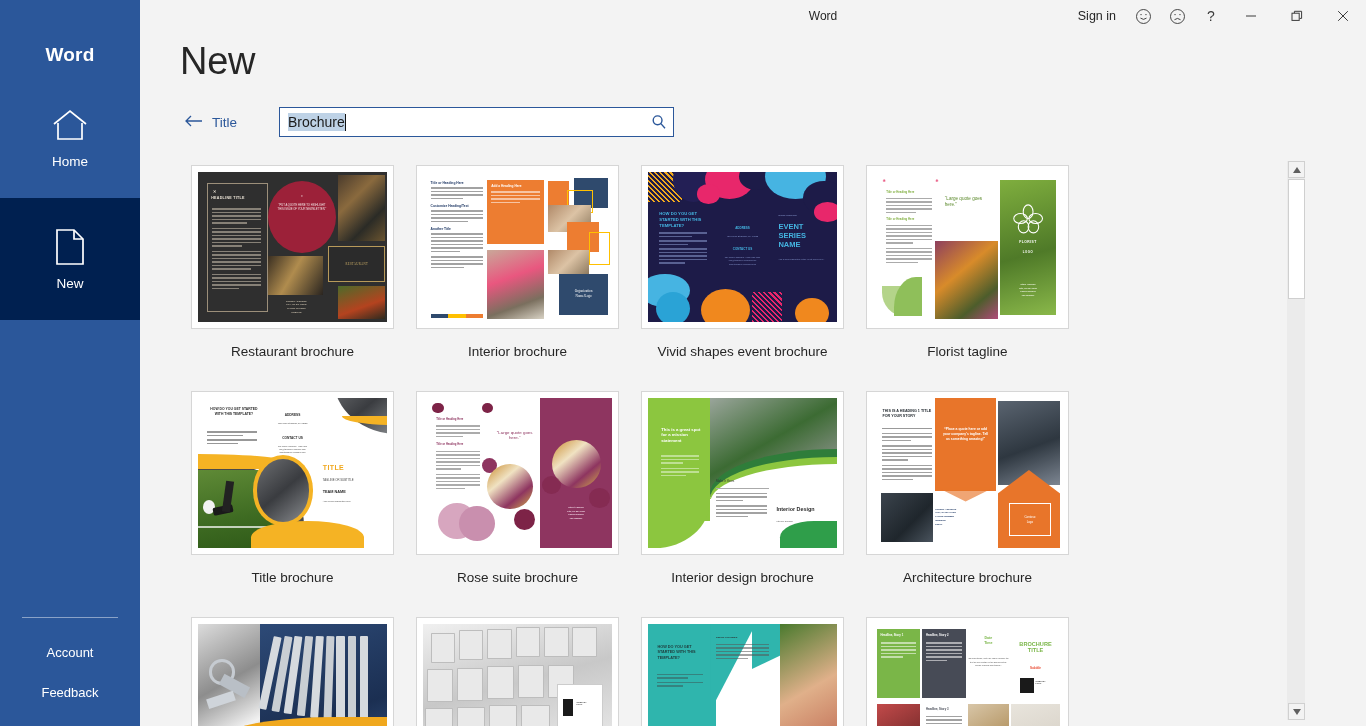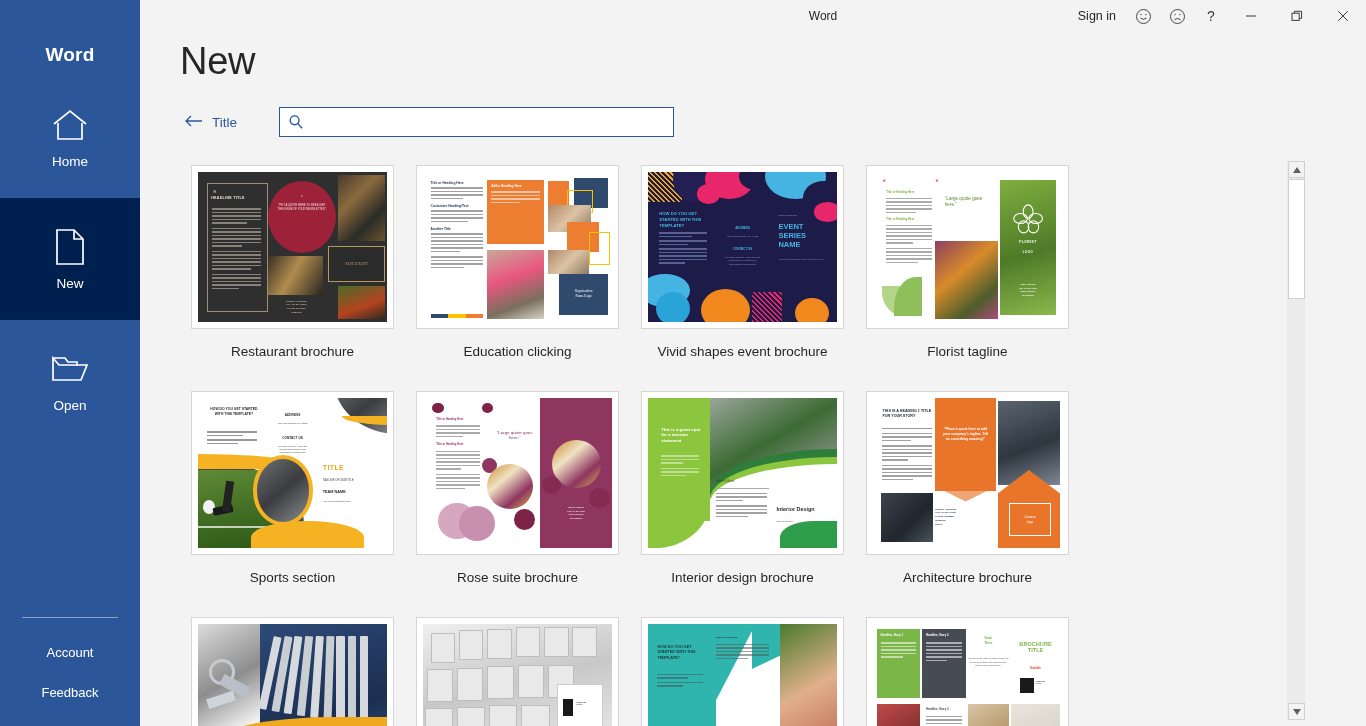--- a/index.html
+++ b/index.html
@@ -308,29 +308,20 @@
     <div class="nav-item selected">
       <span class="nav-icon">
         <svg width="30" height="36" viewBox="0 0 30 36" fill="none" stroke="#ffffff" stroke-width="1.7">
           <path d="M2 1 H19 L28 10 V35 H2 Z"></path>
           <path d="M19 1 V10 H28"></path>
         </svg>
       </span>
       <span>New</span>
     </div>
 
-    <div class="nav-item">
-      <span class="nav-icon">
-        <svg width="38" height="30" viewBox="0 0 38 30" fill="none" stroke="#ffffff" stroke-width="1.7">
-          <path d="M2 4 H14 L17 8 H26 V12"></path>
-          <path d="M2 4 V26 H30 L36 11 H8 Z"></path>
-        </svg>
-      </span>
-      <span>Open</span>
-    </div>
 
     <div class="sb-bottom">
       <div class="sb-divider"></div>
       <div style="height:14px"></div>
       <div class="sb-link">Account</div>
       <div class="sb-link">Feedback</div>
     </div>
   </div>
 
   <div class="main">
@@ -383,20 +374,24 @@
       <div class="back-link">
         <span>
           <svg width="19" height="12" viewBox="0 0 19 12" fill="none" stroke="#2b579a" stroke-width="1.3">
             <path d="M18 6 H2 M7 1 L2 6 L7 11"></path>
           </svg>
         </span>
         <span>Title</span>
       </div>
 
       <div class="search-box">
+        <div class="search-text">
+          <span class="search-sel" title="Search for online templates">Brochure</span>
+          <span class="caret"></span>
+        </div>
         <span class="search-icon">
           <svg width="16" height="16" viewBox="0 0 16 16" fill="none" stroke="#2b579a" stroke-width="1.4">
             <circle cx="6.6" cy="6.3" r="4.4"></circle>
             <path d="M9.9 9.6 L14 14.2"></path>
           </svg>
         </span>
       </div>
     </div>
 
     <div class="results">
@@ -495,21 +490,21 @@
               <div class="sq-yel" style="left:88%;top:40%;width:11%;height:22%;"></div>
               <div class="ph" style="left:66%;top:52%;width:22%;height:16%;"></div>
               <div class="logo">Organization<br>Name/Logo</div>
               <div class="ftr">
                 <span style="background:#2f4a6d"></span>
                 <span style="background:#ffc000"></span>
                 <span style="background:#ed7d31"></span>
               </div>
             </div>
           </div>
-          <div class="card-label">Education clicking</div>
+          <div class="card-label">Interior brochure</div>
         </div>
 
         <div class="card">
           <div class="thumb-wrap">
             <div class="thumb t-viv">
               <div class="stripe" style="left:0;top:0;width:18%;height:20%;background:repeating-linear-gradient(45deg,#f0a81e 0 1.6px,#1d1b48 1.6px 3.6px);"></div>
               <div class="blob" style="left:13%;top:-10%;width:22%;height:30%;background:#231f55;"></div>
               <div class="blob" style="left:30%;top:-8%;width:26%;height:26%;background:#e8276b;"></div>
               <div class="blob" style="left:48%;top:-6%;width:18%;height:18%;background:#1d1b48;"></div>
               <div class="blob" style="left:62%;top:-12%;width:32%;height:30%;background:#46b4e2;"></div>
@@ -624,21 +619,21 @@
               <div class="cu" style="left:38%;top:10%;width:24%;">ADDRESS</div>
               <div style="position:absolute;left:38%;top:16%;width:24%;text-align:center;color:#444;font-size:2.1px;">4567 Main St Buffalo, NY 98052</div>
               <div class="cu" style="left:38%;top:25%;width:24%;">CONTACT US</div>
               <div style="position:absolute;left:38%;top:31%;width:24%;text-align:center;color:#444;font-size:2px;line-height:1.6;">The Phone Company · 555-0190<br>info@thephone-company.com<br>www.thephone-company.com</div>
               <div class="ttl" style="left:66%;top:44%;">TITLE</div>
               <div class="tg" style="left:66%;top:53%;">TAGLINE OR SUBTITLE</div>
               <div class="tn" style="left:66%;top:61%;">TEAM NAME</div>
               <div class="tg" style="left:66%;top:68%;font-size:2.3px;">Add a brief description here</div>
             </div>
           </div>
-          <div class="card-label">Sports section</div>
+          <div class="card-label">Title brochure</div>
         </div>
 
         <div class="card">
           <div class="thumb-wrap">
             <div class="thumb t-ros">
               <div class="panel"></div>
               <div class="dot" style="left:5%;top:3%;width:6%;height:7%;background:#7d2347;"></div>
               <div class="dot" style="left:31%;top:3%;width:6%;height:7%;background:#7d2347;"></div>
               <div class="h" style="left:7%;top:13%;">Title or Heading Here</div>
               <div class="lines" style="left:7%;top:18%;width:23%;color:#666;">

